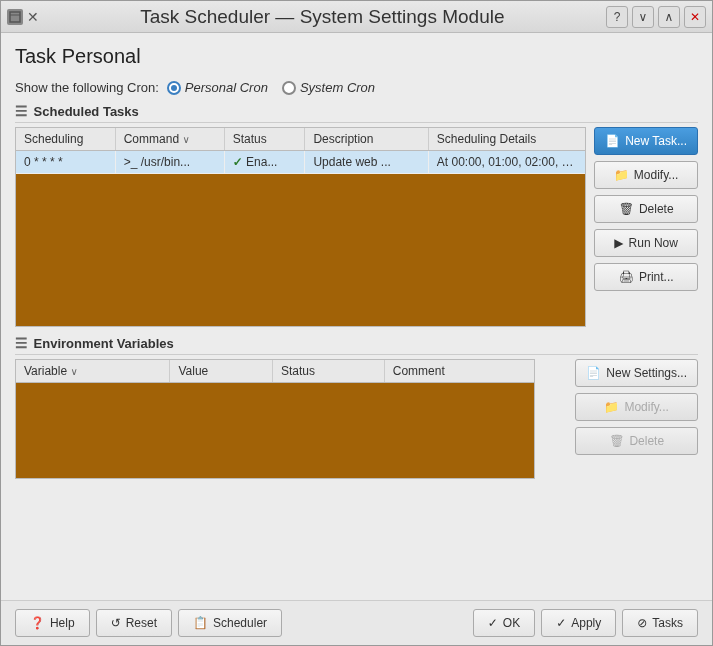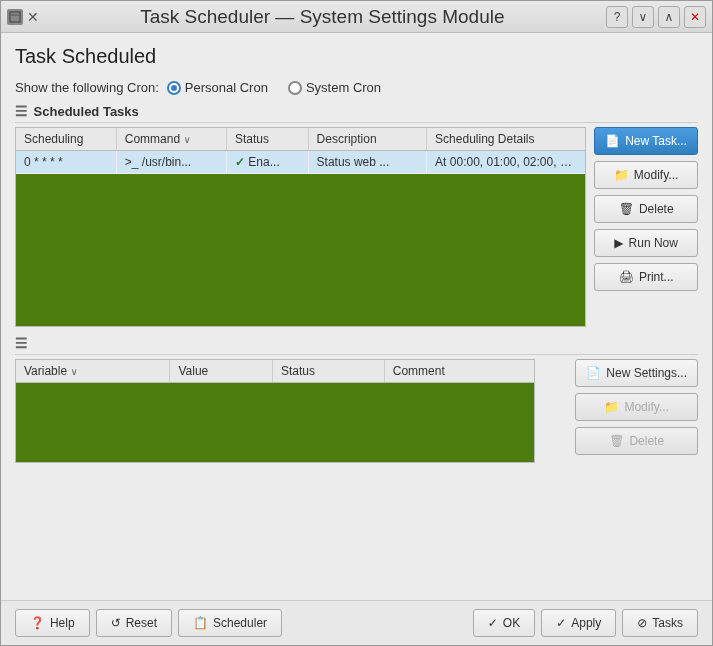--- a/index.html
+++ b/index.html
@@ -92,21 +92,22 @@
     .cron-row {
       display: flex;
       align-items: flex-end;
       gap: 8px;
       font-size: 13px;
       color: #333;
     }
     .radio-group {
       display: flex;
       align-items: center;
-      gap: 20px;
+      gap: 14px;
+      font-style: italic;
     }
     .radio-option {
       display: flex;
       align-items: center;
       gap: 4px;
       cursor: pointer;
     }
     .radio-circle {
       width: 14px;
       height: 14px;
@@ -146,21 +147,21 @@
       font-size: 14px;
       color: #666;
     }
     .table-area {
       display: flex;
       gap: 8px;
     }
     .table-container {
       flex: 1;
       border: 1px solid #bbb;
-      background: #4d7c0f;
+      background: #a16207;
       overflow: hidden;
     }
     .table {
       width: 100%;
       border-collapse: collapse;
       font-size: 12px;
     }
     .table th {
       background: #e8e8e8;
       border-bottom: 1px solid #bbb;
@@ -213,21 +214,21 @@
     }
     .btn:disabled, .btn.disabled {
       color: #aaa;
       background: linear-gradient(to bottom, #f0f0f0, #e0e0e0);
       cursor: default;
     }
     .scheduled-tasks-area {
       height: 200px;
     }
     .env-area {
-      height: 104px;
+      height: 120px;
       gap: 40px;
     }
     .footer {
       border-top: 1px solid #ccc;
       background: #e8e8e8;
       padding: 8px 14px;
       display: flex;
       align-items: center;
       gap: 8px;
     }
@@ -273,21 +274,21 @@
     <div class="titlebar-controls">
       <div class="titlebar-btn">?</div>
       <div class="titlebar-btn">∨</div>
       <div class="titlebar-btn">∧</div>
       <div class="titlebar-btn close">✕</div>
     </div>
   </div>
 
   <div class="content">
 
-    <div class="page-title">Task Scheduled</div>
+    <div class="page-title">Task Personal</div>
 
     <div class="cron-row">
       <span>Show the following Cron:</span>
       <div class="radio-group">
         <div class="radio-option">
           <div class="radio-circle selected"></div>
           <span>Personal Cron</span>
         </div>
         <div class="radio-option">
           <div class="radio-circle"></div>
@@ -311,21 +312,21 @@
                 <th>Status</th>
                 <th>Description</th>
                 <th>Scheduling Details</th>
               </tr>
             </thead>
             <tbody>
               <tr class="selected">
                 <td>0 * * * *</td>
                 <td>&gt;_ /usr/bin...</td>
                 <td><span class="check-mark">✓</span> Ena...</td>
-                <td>Status web ...</td>
+                <td>Update web ...</td>
                 <td>At 00:00, 01:00, 02:00, 03:00, ...</td>
               </tr>
             </tbody>
           </table>
         </div>
         <div class="btn-panel">
           <button class="btn primary">
             <span>📄</span>
             <span>New Task...</span>
           </button>
@@ -345,20 +346,21 @@
             <span>🖨</span>
             <span>Print...</span>
           </button>
         </div>
       </div>
     </div>
 
     <div class="section">
       <div class="section-header">
         <span class="section-header-icon">☰</span>
+        <span>Environment Variables</span>
       </div>
       <div class="table-area env-area">
         <div class="table-container">
           <table class="table">
             <thead>
               <tr>
                 <th>Variable <span class="sort-arrow">∨</span></th>
                 <th>Value</th>
                 <th>Status</th>
                 <th>Comment</th>

